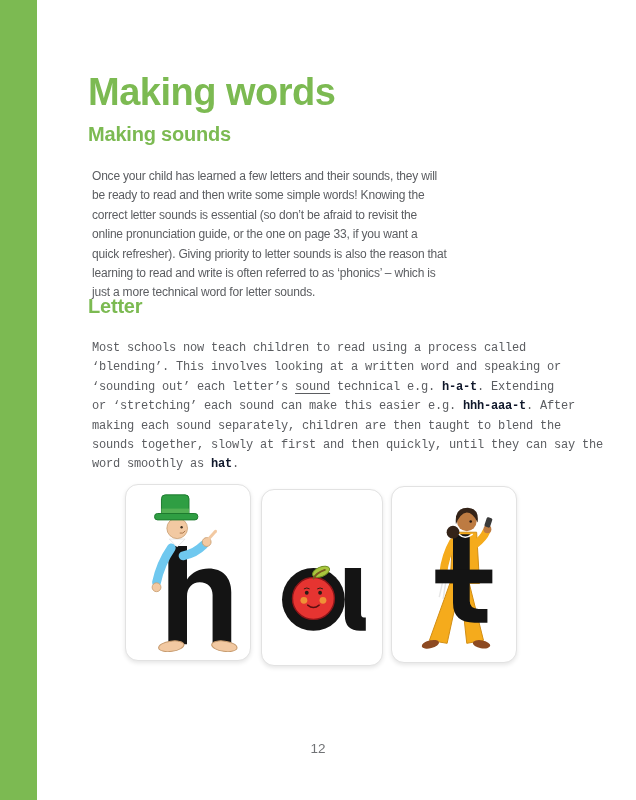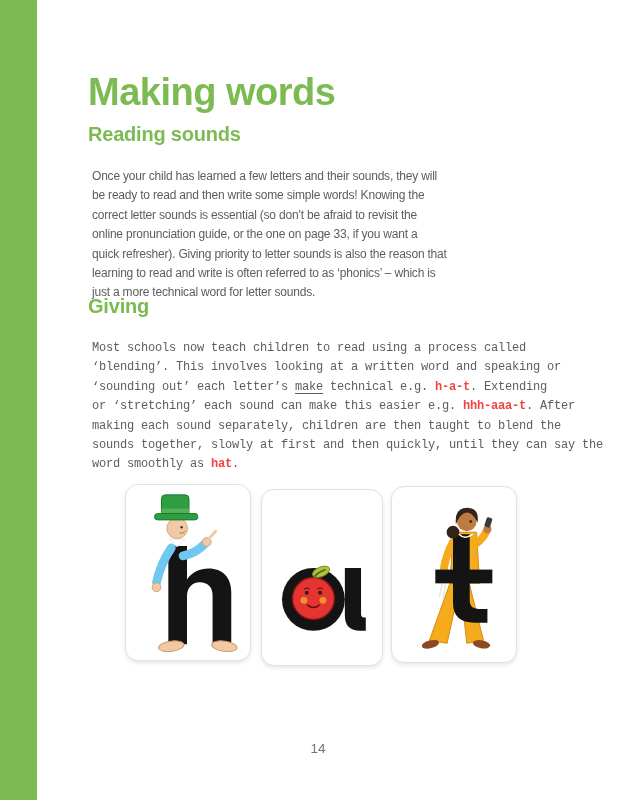--- a/index.html
+++ b/index.html
@@ -36,21 +36,21 @@
   #heading-letter-sounds{top:123px;}
   #heading-reading{top:295px;}
   p.body-para{
     position:absolute;left:76px;width:515px;margin:16px;
     font-size:12px;line-height:19.4px;letter-spacing:-0.2px;
     color:var(--body-gray);
     white-space:pre-line;
   }
   #para-letter-sounds{top:151px;}
   #para-reading{top:323px;font-family:Liberation Mono, monospace;}
-  .tx-bold{font-weight:700;color:#ef4444;}
+  .tx-bold{font-weight:700;color:#0f172a;}
   .tx-underline{text-decoration:underline;text-underline-offset:2.5px;}
   .card{
     position:absolute;width:126px;height:177px;
     background:#fff;border:1px solid #e2e2e2;border-radius:13px;
     box-shadow:0 2px 4px rgba(0,0,0,0.10);
     overflow:hidden;
   }
   #card-h{left:125px;top:484px;}
   #card-a{left:261px;top:489px;width:122px;}
   #card-t{left:391px;top:486px;}
@@ -60,33 +60,33 @@
     font-size:13.5px;color:#707275;
   }
 </style>
 </head>
 <body>
 
 <div class="green-bar"></div>
 
 <h1 class="page-title">Making words</h1>
 
-<h2 class="section-heading" id="heading-letter-sounds">Reading sounds</h2>
+<h2 class="section-heading" id="heading-letter-sounds">Making sounds</h2>
 <p class="body-para" id="para-letter-sounds">Once your child has learned a few letters and their sounds, they will
 be ready to read and then write some simple words! Knowing the
 correct letter sounds is essential (so don’t be afraid to revisit the
 online pronunciation guide, or the one on page 33, if you want a
 quick refresher). Giving priority to letter sounds is also the reason that
 learning to read and write is often referred to as ‘phonics’ – which is
 just a more technical word for letter sounds.</p>
 
-<h2 class="section-heading" id="heading-reading">Giving</h2>
+<h2 class="section-heading" id="heading-reading">Letter</h2>
 <p class="body-para" id="para-reading"><span>Most schools now teach children to read using a process called
 ‘blending’. This involves looking at a written word and speaking or
-‘sounding out’ each letter’s </span><span class="tx-underline">make</span><span> technical e.g. </span><span class="tx-bold">h-a-t</span><span>. Extending
+‘sounding out’ each letter’s </span><span class="tx-underline">sound</span><span> technical e.g. </span><span class="tx-bold">h-a-t</span><span>. Extending
 or ‘stretching’ each sound can make this easier e.g. </span><span class="tx-bold">hhh-aaa-t</span><span>. After
 making each sound separately, children are then taught to blend the
 sounds together, slowly at first and then quickly, until they can say the
 word smoothly as </span><span class="tx-bold">hat</span><span>.</span></p>
 
 <figure class="card" id="card-h" style="margin:0;">
   <svg viewBox="0 0 126 178" role="img" aria-label="h">
 
     <path d="M43 62 h19 v34 c5 -7 13 -11 22 -11 c14 0 23 9 23 24 v53 h-19 v-50 c0 -8 -5 -13 -13 -13 c-8 0 -13 6 -13 14 v49 h-19 Z" fill="#141414"></path>
 
@@ -177,13 +177,13 @@
     </g>
 
     <g>
       <path d="M85 58 Q93 52 96 45" stroke="#f5ab1c" stroke-width="8" stroke-linecap="round" fill="none"></path>
       <circle cx="97" cy="43" r="4" fill="#bd7b42"></circle>
       <rect x="95" y="31" width="6" height="10" rx="1.5" fill="#3a3a3a" transform="rotate(18 98 36)"></rect>
     </g>
   </svg>
 </figure>
 
-<div class="page-number">14</div>
+<div class="page-number">12</div>
 
 </body></html>

